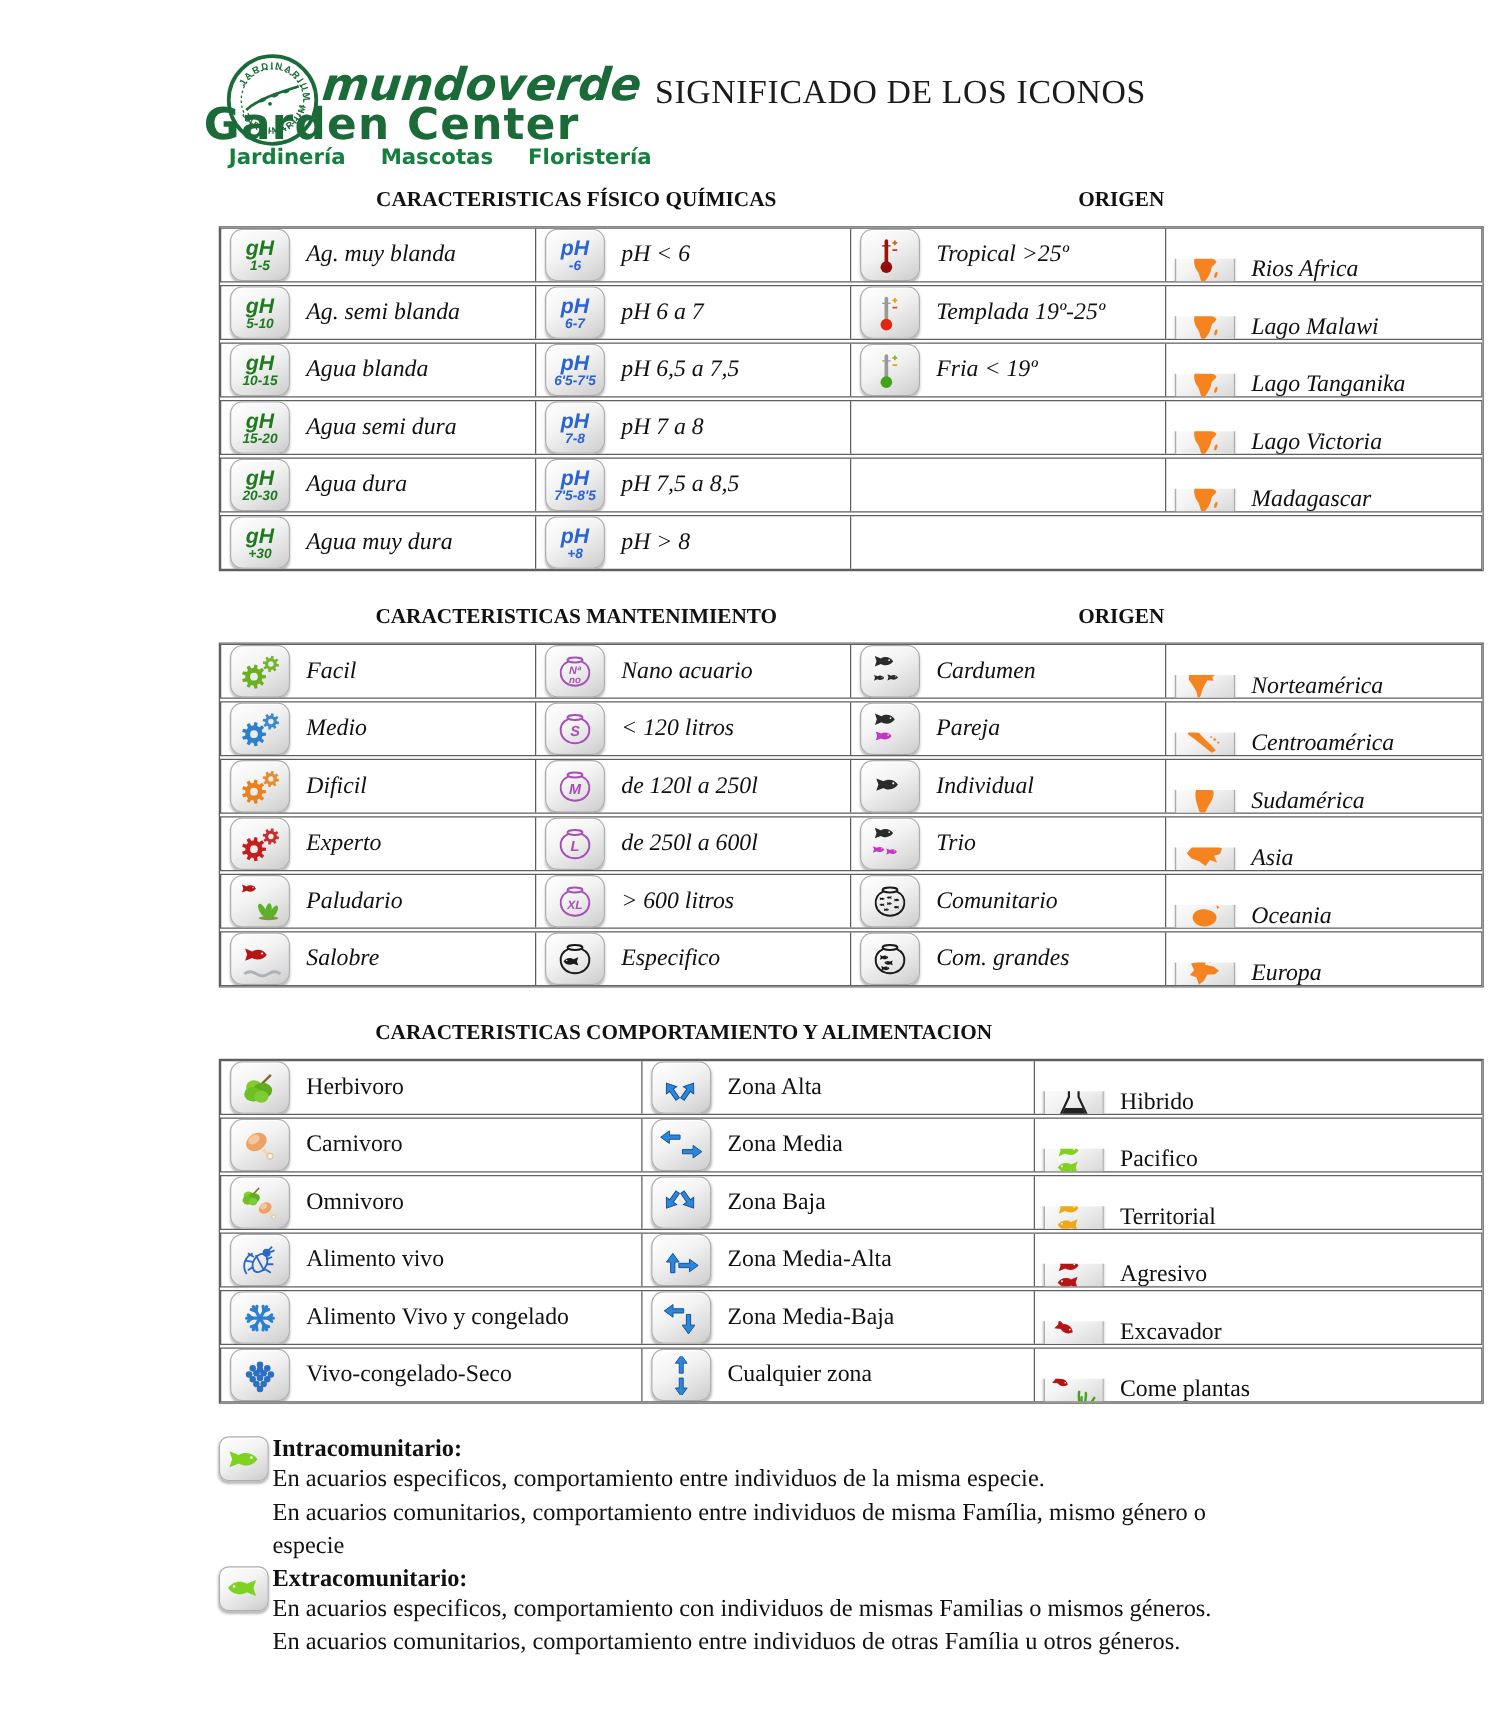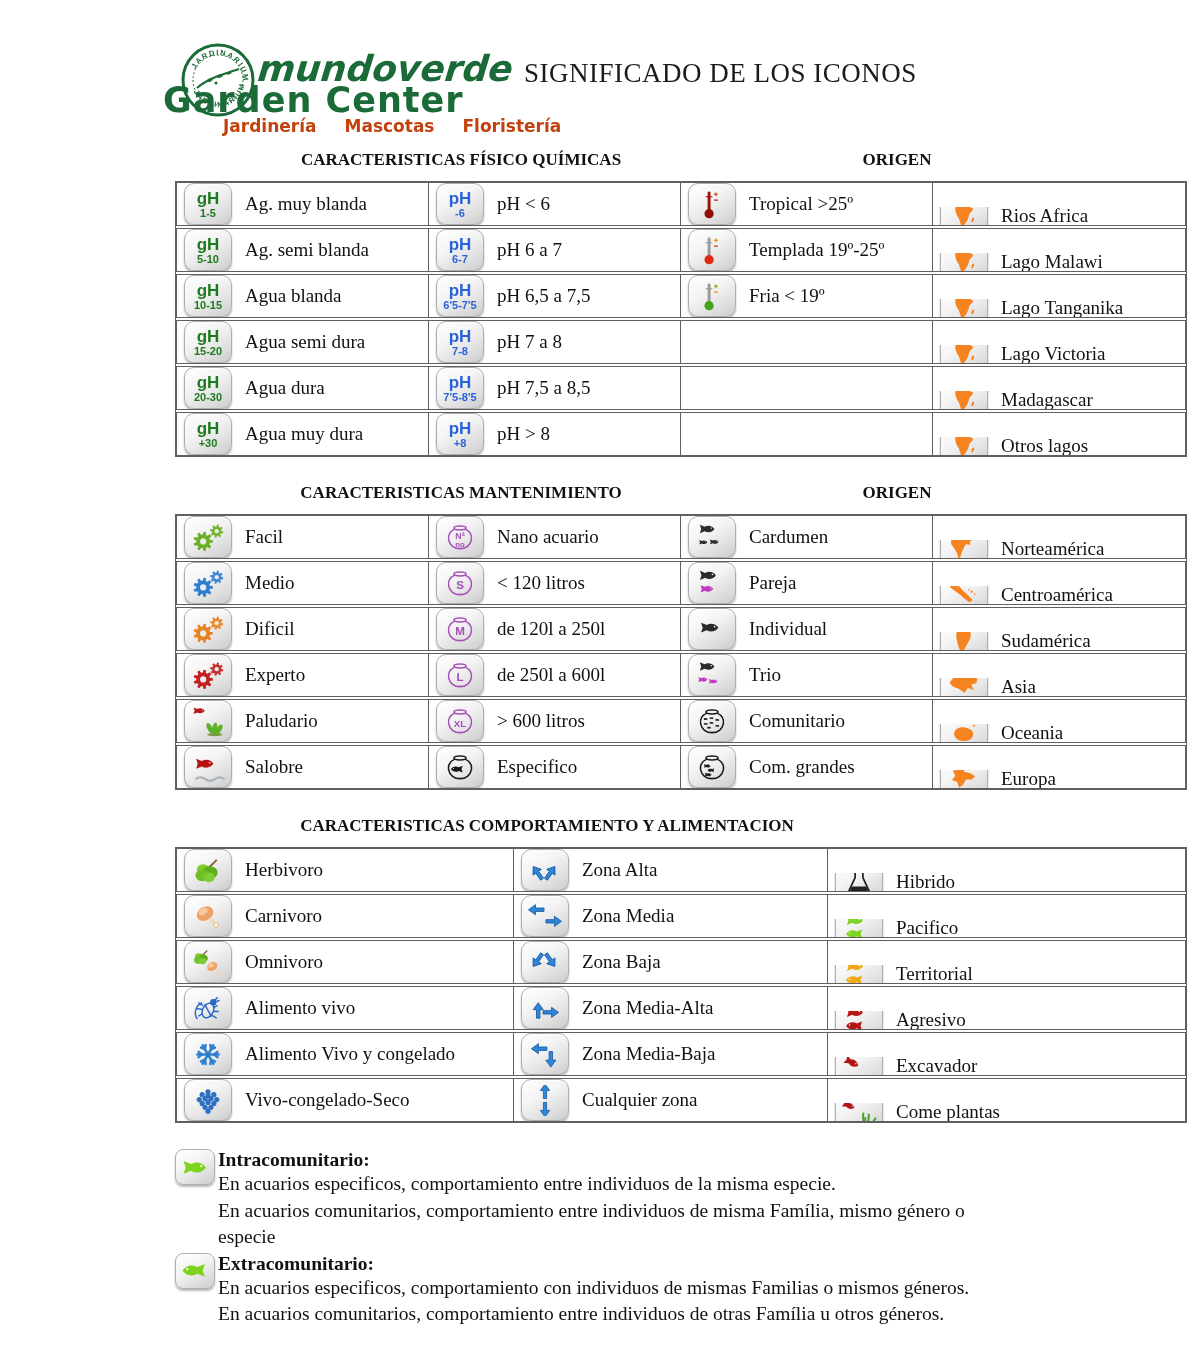--- a/index.html
+++ b/index.html
@@ -5,33 +5,33 @@
   html,body{margin:0;padding:0;background:#ffffff;}
   .page{position:relative;width:1200px;height:1372px;background:#fff;overflow:hidden;
         font-family:"Liberation Serif",serif;color:#111;}
   
   .logo-badge{position:absolute;left:180px;top:42px;}
   .brand{position:absolute;left:258px;top:48px;font-family:"DejaVu Sans",sans-serif;
          font-style:italic;font-weight:bold;font-size:36px;color:#1a6b38;transform:skewX(-6deg);}
   .gcname{position:absolute;left:163px;top:80px;font-family:"DejaVu Sans",sans-serif;
           font-weight:bold;font-size:35px;letter-spacing:1px;color:#1a6b38;white-space:nowrap;}
   .tagline{position:absolute;left:183px;top:116px;display:flex;gap:28px;
-           font-family:"DejaVu Sans",sans-serif;font-weight:bold;font-size:17px;color:#c2410c;margin-left:40px;}
+           font-family:"DejaVu Sans",sans-serif;font-weight:bold;font-size:17px;color:#15803d;}
   .title{position:absolute;left:524px;top:58px;margin:0;font-weight:400;
          font-size:27px;letter-spacing:0.5px;color:#1b1b1b;white-space:nowrap;}
   
   .main{position:absolute;left:175px;top:150px;width:1012px;}
   .section{margin-bottom:26px;}
   .sec-head{position:relative;height:24px;margin-bottom:7px;}
   .sec-title{position:absolute;left:0;width:572px;text-align:center;font-weight:bold;font-size:17px;}
   .sec3 .sec-title{width:744px;}
   .origin{position:absolute;left:622px;width:200px;text-align:center;font-weight:bold;font-size:17px;}
   .tbl{border:1px solid #5f5f5f;display:flex;flex-direction:column;gap:2px;background:#fff;}
   .trow{display:grid;border:1px solid #5f5f5f;height:42px;background:#fff;}
-  .cols4 .trow{grid-template-columns:1fr 1fr 1fr 1fr;}
+  .cols4 .trow{grid-template-columns:1fr 1fr 1fr 1fr;font-style:italic;}
   .cols3 .trow{grid-template-columns:337px 314px 1fr;}
   .tcell{display:flex;align-items:center;gap:13px;padding-left:7px;border-right:1px solid #5f5f5f;overflow:hidden;}
   .tcell:last-child{border-right:none;margin-top:24px;}
   .tlabel{font-size:19px;white-space:nowrap;}
   
   .icon-btn{width:46px;height:40px;border-radius:10px;flex:0 0 auto;
             background:linear-gradient(150deg,#ffffff 0%,#f4f4f4 40%,#dcdcdc 78%,#cccccc 100%);
             border:1px solid #adadad;box-shadow:inset 0 1px 0 #fff,0 2px 2px rgba(0,0,0,.28);
             display:flex;align-items:center;justify-content:center;}
   .ticon{display:flex;flex-direction:column;align-items:center;justify-content:center;line-height:1;
@@ -282,29 +282,20 @@
             <div class="tcell">
               <span class="icon-btn">
                 <div class="ticon" style="color:#2a62d8">
                   <span class="t1">pH</span>
                   <span class="t2">+8</span>
                 </div>
               </span>
               <span class="tlabel">pH &gt; 8</span>
             </div>
             <div class="tcell"></div>
-            <div class="tcell">
-              <span class="icon-btn">
-                <svg viewBox="0 0 36 32" width="36" height="31" aria-hidden="true">
-                  <path d="M11,3 C14,1.5 18,2 20,4 C22,5.5 26,6.5 27.5,8.5 C26.5,11 24.5,11.5 23.5,13.5 C22.8,18 20.5,22.5 16.5,26.5 C14,24.5 14.2,21 12.5,17.5 C9,13.5 7.5,7 11,3 Z" fill="#f5831f"></path>
-                  <ellipse cx="27" cy="19.5" rx="1.2" ry="2.6" transform="rotate(20 27 19.5)" fill="#f5831f"></ellipse>
-                </svg>
-              </span>
-              <span class="tlabel">Otros lagos</span>
-            </div>
           </div>
         </div>
     </div>
 
     <div class="section">
       <div class="sec-head">
         <span class="sec-title">CARACTERISTICAS MANTENIMIENTO</span>
         <span class="origin">ORIGEN</span>
       </div>
       <div class="tbl cols4" id="tbl1">

